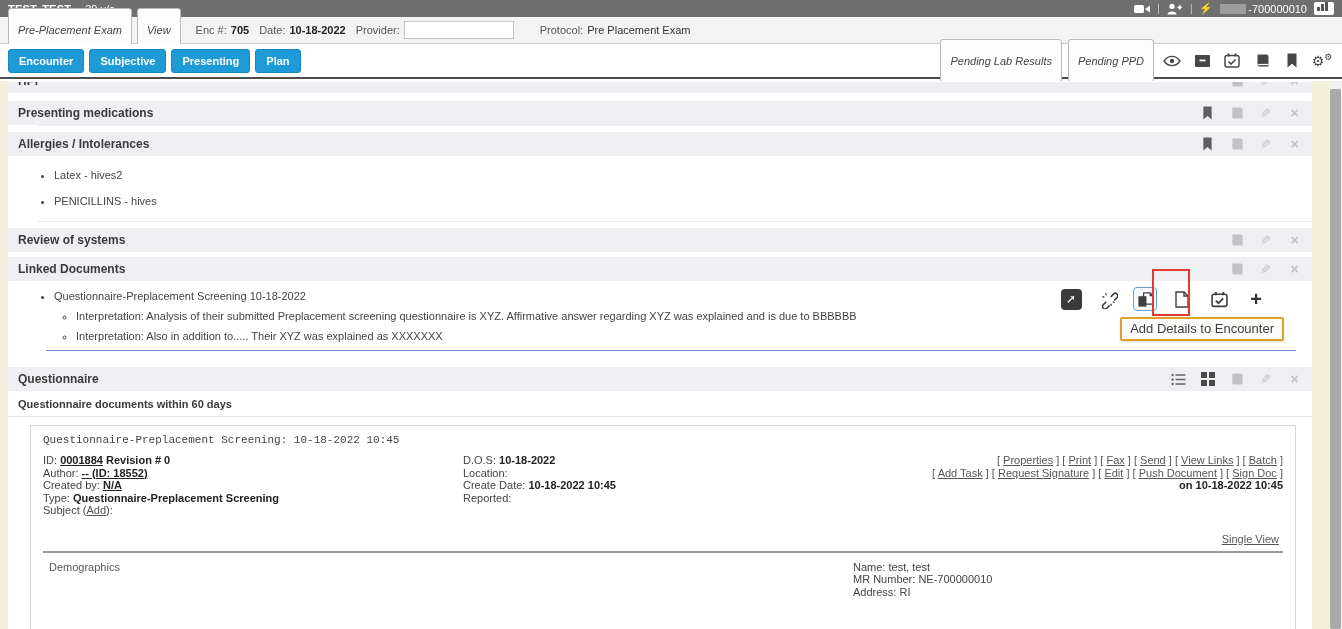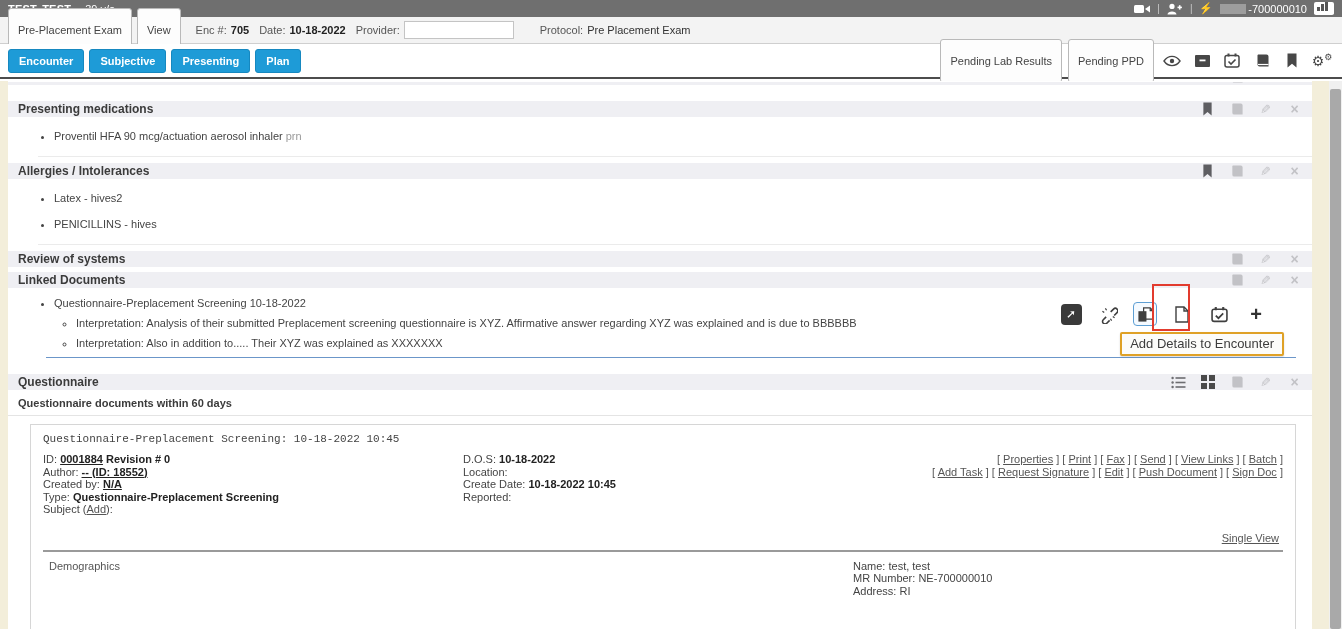--- a/index.html
+++ b/index.html
@@ -17,21 +17,21 @@
   .redacted-box { width:26px; height:10px; background:#9d9d9d; display:inline-block; }
   .pb-mrn { font-size:11px; color:#fff; }
   .chart-ico { width:20px; height:13px; background:#fff; border-radius:2px; display:inline-flex; align-items:flex-end; gap:1px; padding:2px 3px; border-bottom:2px solid #fff; }
   .chart-ico i { display:block; width:3px; background:#555; }
   .bolt { color:#fff; font-size:11px; }
 
   
   .enc-bar { position:absolute; top:17px; left:0; right:0; height:27px; background:#f3f3f3;
     border-bottom:1px solid #cfcfcf; display:flex; align-items:center; padding:0 8px; color:#555; }
   .btn-light { background:#fdfdfd; border:1px solid #b9b9b9; border-radius:3px; padding:15px 9px; font-size:11px; color:#444;
-    font-family:"Liberation Sans", sans-serif; }
+    font-family:"Liberation Sans", sans-serif;font-style:italic; }
   .enc-bar .btn-light { margin-right:5px; }
   .enc-lab { margin-left:10px; color:#555; }
   .enc-val { font-weight:bold; color:#222; margin-left:4px; }
   .prov-input { width:110px; height:18px; border:1px solid #c4c4c4; background:#fff; margin-left:4px; }
   .proto-val { color:#333; margin-left:4px; }
 
   
   .toolbar { position:absolute; top:44px; left:0; right:0; height:35px; background:#fff;
     border-bottom:2px solid #4c4c4c; display:flex; align-items:center; padding:0 8px; }
   .btn-blue { background:#1e9bd7; color:#fff; border:1px solid #1688c0; border-radius:3px; padding:5px 10px;
@@ -39,21 +39,21 @@
   .tb-right { margin-left:auto; display:flex; align-items:center; gap:6px; }
   .tb-ico { width:24px; height:22px; display:inline-flex; align-items:center; justify-content:center; background:none; border:none; color:#474747; }
   .cogs { font-size:14px; color:#474747; line-height:1; }
 
   
   .content-outer { position:absolute; top:81px; left:0; right:0; bottom:0; background:#f3eeda; }
   .content { position:absolute; left:8px; right:30px; top:0; bottom:0; background:#fff; overflow:hidden; padding-top:1px; }
   .scrollbar { position:absolute; right:0; top:0; bottom:0; width:13px; background:#f0f0f0; }
   .scroll-thumb { position:absolute; top:8px; left:1px; right:1px; bottom:0; background:#a9a9a9; border-radius:2px; }
 
-  .sec-hdr { height:16px; background:#efeff3; display:flex; align-items:center; padding:0 10px; }
+  .sec-hdr { height:24px; background:#efeff3; display:flex; align-items:center; padding:0 10px; }
   .sec-title { font-weight:bold; font-size:12px; color:#3b3b3b; }
   .sec-icons { margin-left:auto; display:flex; align-items:center; gap:14px; }
   .sicon { width:15px; height:15px; display:inline-flex; align-items:center; justify-content:center; background:none; border:none; padding:0; }
   .g-pencil { color:#c2c2c6; font-size:13px; transform:scaleX(-1); }
   .g-x { color:#c2c2c6; font-size:14px; font-weight:bold; }
   .grid-ico { display:grid; grid-template-columns:6px 6px; grid-template-rows:6px 6px; gap:2px; }
   .grid-ico i { background:#4a4a4a; }
 
   .clip-hdr { height:14px; overflow:hidden; }
   .clip-hdr .sec-hdr { margin-top:-13px; }
@@ -217,23 +217,20 @@
             </span>
           <span class="sicon">
               <svg width="14" height="14" viewBox="0 0 15 15">
                 <path d="M3 1.5h8.5a2 2 0 0 1 2 2v10H4.5a2 2 0 0 1-2-2v-8a2 2 0 0 1 .5-2z" fill="#c2c2c6"></path>
               </svg>
             </span>
           <span class="sicon g-pencil">✎</span>
           <span class="sicon g-x">×</span>
         </div>
       </div>
-      <ul class="bullets">
-        <li><span>Proventil HFA 90 mcg/actuation aerosol inhaler</span> <span class="muted">prn</span></li>
-      </ul>
       <div class="rule"></div>
     </div>
 
     <div>
       <div class="sec-hdr">
         <span class="sec-title">Allergies / Intolerances</span>
         <div class="sec-icons">
           <span class="sicon">
               <svg width="11" height="14" viewBox="0 0 12 15">
                 <path d="M1.5 0.5h9v14l-4.5-3.8L1.5 14.5z" fill="#5e5e62"></path>
@@ -385,20 +382,21 @@
             <div><span>Create Date:</span> <span class="b">10-18-2022 10:45</span></div>
             <div><span>Reported:</span></div>
           </div>
           <div class="meta-col3">
             <div>
               <span class="blk"><a class="alnk">Properties</a></span><span class="blk"><a class="alnk">Print</a></span><span class="blk"><a class="alnk">Fax</a></span><span class="blk"><a class="alnk">Send</a></span><span class="blk"><a class="alnk">View Links</a></span><span class="blk"><a class="alnk">Batch</a></span>
             </div>
             <div>
               <span class="blk"><a class="alnk">Add Task</a></span><span class="blk"><a class="alnk">Request Signature</a></span><span class="blk"><a class="alnk">Edit</a></span><span class="blk"><a class="alnk">Push Document</a></span><span class="blk"><a class="alnk">Sign Doc</a></span>
             </div>
+            <div class="signed">on 10-18-2022 10:45</div>
           </div>
         </div>
 
         <div class="single-view-row">
           <a class="alnk">Single View</a>
         </div>
 
         <div class="demo-row">
           <div class="demo-label">Demographics</div>
           <div class="demo-col">

